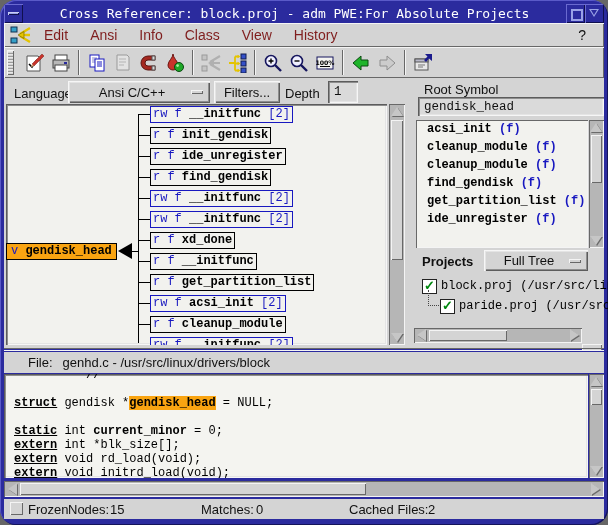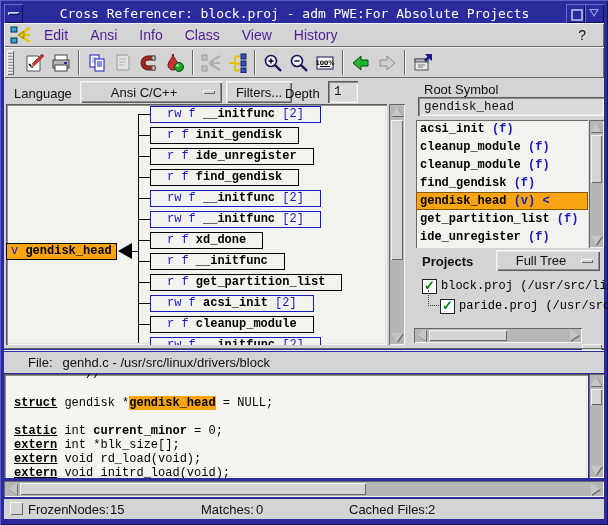--- a/index.html
+++ b/index.html
@@ -1,41 +1,41 @@
 <!DOCTYPE html>
 <html><head>
 <meta charset="utf-8">
 <style>
   html,body{margin:0;padding:0;background:#666;}
   #win{position:relative;width:608px;height:525px;background:#2b2b9e;
        font-family:"Liberation Sans",sans-serif;overflow:hidden;
-       box-shadow:inset 1px 1px 0 #5a5ac8, inset -1px -1px 0 #14145a;}
+       box-shadow:inset 1px 1px 0 #5a5ac8, inset -1px -1px 0 #14145a;border-radius:16px;}
   .bev-out{box-shadow:inset 1px 1px 0 #f4f4f4, inset -1px -1px 0 #686868;}
-  .bev-out2{box-shadow:inset 1px 1px 0 #f6f6f6, inset 2px 2px 0 #e4e4e4, inset -1px -1px 0 #5c5c5c, inset -2px -2px 0 #8e8e8e;margin-left:12px;}
+  .bev-out2{box-shadow:inset 1px 1px 0 #f6f6f6, inset 2px 2px 0 #e4e4e4, inset -1px -1px 0 #5c5c5c, inset -2px -2px 0 #8e8e8e;}
   .bev-in{box-shadow:inset 1px 1px 0 #686868, inset -1px -1px 0 #f4f4f4;}
   .bev-in2{box-shadow:inset 1px 1px 0 #5c5c5c, inset 2px 2px 0 #8e8e8e, inset -1px -1px 0 #f6f6f6, inset -2px -2px 0 #e4e4e4;}
   .abs{position:absolute;}
 
   
   .titlebar{position:absolute;left:4px;top:4px;width:600px;height:19px;background:#2b2b9e;
             display:flex;align-items:center;color:#fff;}
   .tb-btn{width:19px;height:19px;flex:0 0 auto;position:relative;background:#2b2b9e;
           box-shadow:inset 1px 1px 0 #6a6ad0, inset -1px -1px 0 #10104e;cursor:pointer;}
   .tb-title{flex:1;text-align:center;font-family:"DejaVu Sans Mono",monospace;font-size:13px;letter-spacing:0;
             white-space:nowrap;overflow:hidden;}
   .dashg{position:absolute;left:4px;top:8px;width:11px;height:3px;background:#9aa2e6;box-shadow:inset 1px 1px 0 #c8cdf4, inset -1px -1px 0 #10104e;}
   .sqg{position:absolute;left:5px;top:5px;width:8px;height:8px;border:2px solid #9aa2e6;}
   .trig{position:absolute;left:4px;top:5px;width:0;height:0;border-left:5px solid transparent;border-right:5px solid transparent;border-top:8px solid #9aa2e6;}
   .trig:after{content:"";position:absolute;left:-3px;top:-7px;width:0;height:0;border-left:3px solid transparent;border-right:3px solid transparent;border-top:5px solid #2b2b9e;}
 
   
   .menubar{position:absolute;left:4px;top:23px;width:600px;height:24px;background:#d4d4d4;
            display:flex;align-items:center;box-shadow:inset 1px 1px 0 #f4f4f4, inset -1px -1px 0 #686868;}
   .appicon{width:22px;height:20px;margin:0 8px 0 6px;flex:0 0 auto;}
-  .menu-item{font-size:14px;color:#4c1d95;padding:2px 4px;margin-right:14px;cursor:pointer;}
+  .menu-item{font-size:14px;color:#7f1d1d;padding:2px 4px;margin-right:14px;cursor:pointer;}
   .menu-help{margin-left:auto;margin-right:18px;font-size:14px;color:#111;cursor:pointer;}
 
   
   .toolbar{position:absolute;left:4px;top:47px;width:600px;height:31px;background:#d4d4d4;
            display:flex;align-items:center;box-shadow:inset 1px 1px 0 #f4f4f4, inset -1px -1px 0 #686868;}
   .grip{width:7px;height:25px;margin:0 8px 0 3px;background:repeating-linear-gradient(180deg,#9a9a9a 0 1px,#e8e8e8 1px 2px,#d4d4d4 2px 3px);box-shadow:inset 1px 1px 0 #f4f4f4, inset -1px -1px 0 #686868;}
   .tbtn{width:26px;height:26px;display:flex;align-items:center;justify-content:center;cursor:pointer;flex:0 0 auto;}
   .tsep{width:2px;height:25px;margin:0 4px;box-shadow:inset 1px 0 0 #686868, inset -1px 0 0 #f4f4f4;flex:0 0 auto;}
 
   
@@ -44,21 +44,21 @@
   .optmenu{position:absolute;background:#d4d4d4;display:flex;align-items:center;justify-content:center;
            font-size:13px;color:#111;cursor:pointer;}
   .optdash{position:absolute;right:7px;top:9px;width:12px;height:4px;background:#d4d4d4;box-shadow:inset 1px 1px 0 #f4f4f4, inset -1px -1px 0 #686868;}
   .pushbtn{position:absolute;background:#d4d4d4;display:flex;align-items:center;justify-content:center;font-size:13px;color:#111;cursor:pointer;}
   .field{position:absolute;background:#dadada;font-family:"Liberation Mono",monospace;font-size:12.5px;color:#111;
          display:flex;align-items:center;padding-left:6px;}
 
   
   #treepanel{position:absolute;left:2px;top:26px;width:381px;height:241px;background:#f2f2ee;overflow:hidden;}
   .gnode{position:absolute;height:15px;line-height:15px;border:1px solid #000;background:#f2f2ee;
-         font-family:"Liberation Mono",monospace;font-size:12px;white-space:nowrap;padding:0 16px;cursor:pointer;}
+         font-family:"Liberation Mono",monospace;font-size:12px;white-space:nowrap;padding:0 2px;cursor:pointer;}
   .gnode.rw{border-color:#1818c0;}
   .gnode .acc,.gnode .cnt{color:#1818c0;}
   .gnode .nm{font-weight:bold;color:#000;}
   .groot{position:absolute;height:15px;line-height:15px;border:1px solid #000;background:#f9a411;
          font-family:"Liberation Mono",monospace;font-size:12px;white-space:nowrap;padding:0 4px;cursor:pointer;}
   .groot .acc{color:#1818c0;}
   .groot .nm{font-weight:bold;color:#000;}
   .hline{position:absolute;height:1px;background:#000;}
   .vline{position:absolute;width:1px;background:#000;}
   .rarrow{position:absolute;width:0;height:0;border-top:8px solid transparent;border-bottom:8px solid transparent;border-right:14px solid #000;}
@@ -68,21 +68,21 @@
   .sb .thumb{position:absolute;background:#d4d4d4;}
   .sb .arr{position:absolute;width:0;height:0;}
   .arr-up{border-left:6px solid transparent;border-right:6px solid transparent;border-bottom:9px solid #c6c6c6;filter:drop-shadow(1px 1px 0 #6a6a6a);}
   .arr-dn{border-left:6px solid transparent;border-right:6px solid transparent;border-top:9px solid #c6c6c6;filter:drop-shadow(1px 1px 0 #6a6a6a);}
   .arr-lf{border-top:6px solid transparent;border-bottom:6px solid transparent;border-right:9px solid #c6c6c6;filter:drop-shadow(1px 1px 0 #6a6a6a);}
   .arr-rt{border-top:6px solid transparent;border-bottom:6px solid transparent;border-left:9px solid #c6c6c6;filter:drop-shadow(1px 1px 0 #6a6a6a);}
 
   
   .rs-list{position:absolute;background:#f2f2ee;overflow:hidden;}
   .rs-row{height:18px;line-height:18px;font-family:"Liberation Mono",monospace;font-size:12px;
-          padding-left:4px;white-space:nowrap;cursor:pointer;}
+          padding-left:11px;white-space:nowrap;cursor:pointer;}
   .rs-row .nm{font-weight:bold;color:#000;}
   .rs-row .kd{font-weight:bold;color:#1818c0;}
   .rs-row.sel{background:#f9a411;box-shadow:inset 0 0 0 1px #8a5a00;}
   .rs-row .mk{font-weight:bold;color:#1818c0;}
   .prj-row{position:absolute;height:16px;line-height:16px;font-family:"Liberation Mono",monospace;font-size:12px;
            white-space:nowrap;color:#000;cursor:pointer;}
   .chk{position:absolute;width:13px;height:13px;background:#fff;border:1px solid #222;color:#00870f;
        font-size:13px;line-height:12px;font-weight:bold;text-align:center;cursor:pointer;}
   .dotl{position:absolute;border-left:1px dotted #444;border-bottom:1px dotted #444;}
 
@@ -297,21 +297,20 @@
     </div>
 
     <div class="lbl" style="left:420px;top:4px;">Root Symbol</div>
     <div class="field bev-in2" style="left:414px;top:19px;width:186px;height:19px;box-sizing:border-box;">gendisk_head</div>
 
     <div id="rslist" class="rs-list bev-in" style="left:412px;top:42px;width:172px;height:128px;">
         <div class="rs-row"><span class="nm">acsi_init </span><span class="kd">(f)</span></div>
         <div class="rs-row"><span class="nm">cleanup_module </span><span class="kd">(f)</span></div>
         <div class="rs-row"><span class="nm">cleanup_module </span><span class="kd">(f)</span></div>
         <div class="rs-row"><span class="nm">find_gendisk </span><span class="kd">(f)</span></div>
-        <div class="rs-row sel"><span class="nm">gendisk_head </span><span class="kd">(v)</span><span class="mk"> &lt;</span></div>
         <div class="rs-row"><span class="nm">get_partition_list </span><span class="kd">(f)</span></div>
         <div class="rs-row"><span class="nm">ide_unregister </span><span class="kd">(f)</span></div>
       </div>
     <div class="sb bev-in" style="left:585px;top:42px;width:15px;height:128px;">
       <div class="arr arr-up" style="left:1px;top:3px;"></div>
       <div class="thumb bev-out" style="left:2px;top:15px;width:11px;height:48px;"></div>
       <div class="arr arr-dn" style="left:1px;bottom:3px;"></div>
     </div>
 
     <div class="lbl" style="left:418px;top:176px;font-weight:bold;">Projects</div>

